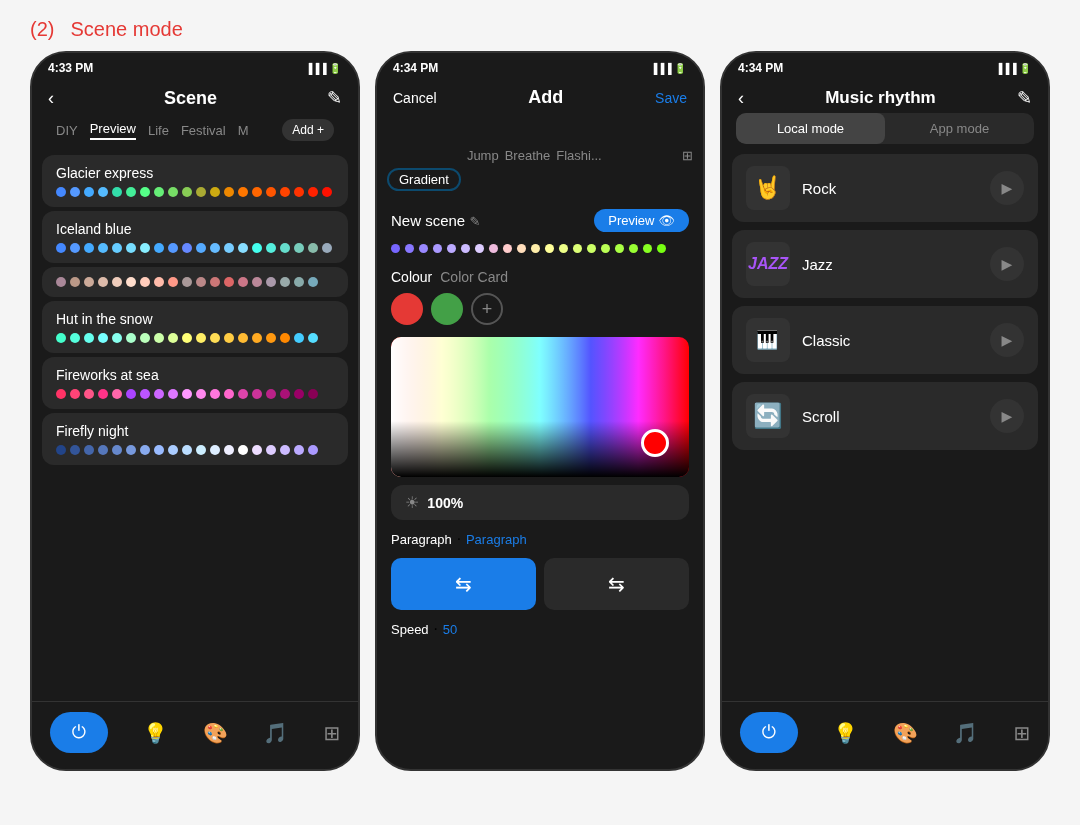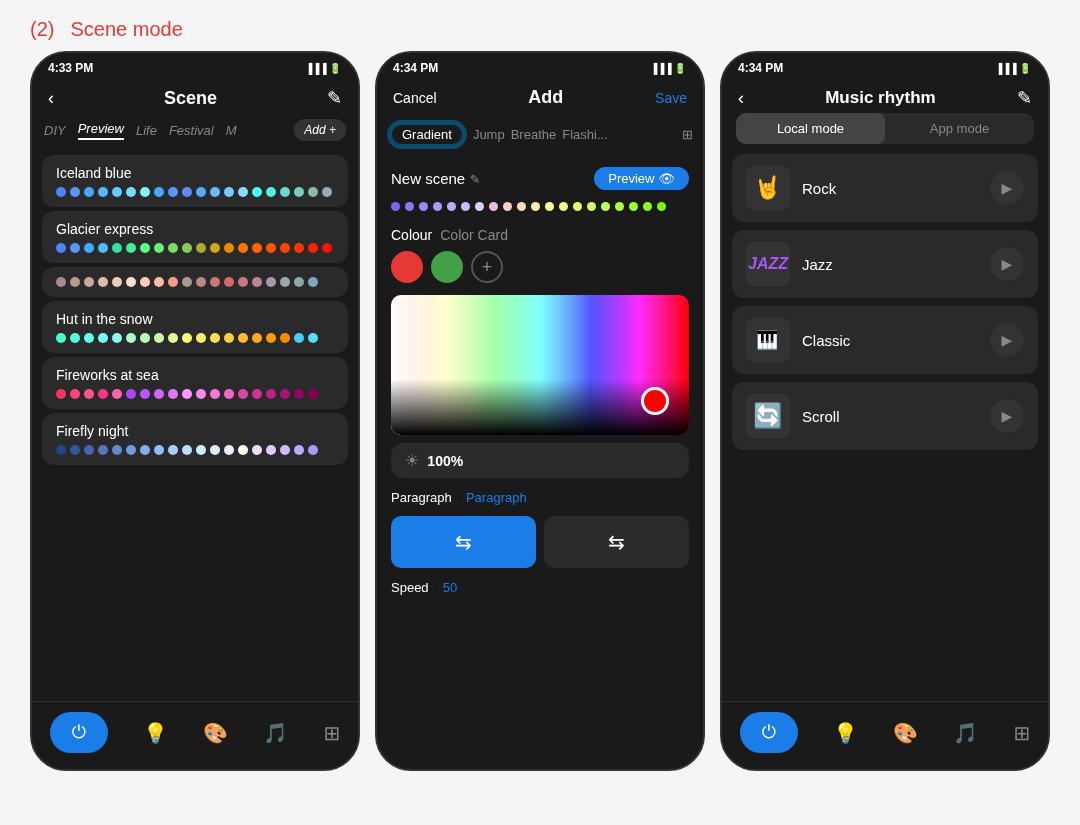--- a/index.html
+++ b/index.html
@@ -86,24 +86,23 @@
     }
     .nav-icon {
       color: #fff;
       font-size: 18px;
       cursor: pointer;
     }
 
     .tabs-row {
       display: flex;
       align-items: center;
-      padding: 6px 12px;
+      padding: 6px 24px;
       gap: 12px;
       background: #1a1a1a;
-      font-style: italic;
     }
     .tab-item {
       color: #888;
       font-size: 13px;
       cursor: pointer;
     }
     .tab-item.active {
       color: #fff;
       border-bottom: 2px solid #fff;
       padding-bottom: 2px;
@@ -212,23 +211,24 @@
       overflow-x: hidden;
     }
     .effect-tab {
       color: #888;
       font-size: 13px;
       cursor: pointer;
       white-space: nowrap;
     }
     .effect-tab.active {
       color: #fff;
-      border: 5px solid #0c4a6e;
+      border: 2px solid #0c4a6e;
       border-radius: 16px;
       padding: 2px 10px;
+      margin-top: 48px;
     }
 
     .scene-name-row {
       display: flex;
       align-items: center;
       justify-content: space-between;
       padding: 10px 14px 4px;
       background: #1a1a1a;
     }
     .scene-name-label {
@@ -514,20 +514,45 @@
     <div class="tabs-row">
       <span class="tab-item">DIY</span>
       <span class="tab-item active">Preview</span>
       <span class="tab-item">Life</span>
       <span class="tab-item">Festival</span>
       <span class="tab-item">M</span>
       <div class="add-btn">Add +</div>
     </div>
 
     <div class="scene-list">
+      <div class="scene-item">
+        <div class="scene-name">Glacier express</div>
+        <div class="dots-row">
+          <div class="dot" style="background:#4488ff"></div>
+          <div class="dot" style="background:#5599ff"></div>
+          <div class="dot" style="background:#44aaff"></div>
+          <div class="dot" style="background:#55bbff"></div>
+          <div class="dot" style="background:#33ddaa"></div>
+          <div class="dot" style="background:#44ee99"></div>
+          <div class="dot" style="background:#55ff88"></div>
+          <div class="dot" style="background:#66ee77"></div>
+          <div class="dot" style="background:#77dd66"></div>
+          <div class="dot" style="background:#88cc55"></div>
+          <div class="dot" style="background:#aaaa33"></div>
+          <div class="dot" style="background:#ccaa11"></div>
+          <div class="dot" style="background:#ee8800"></div>
+          <div class="dot" style="background:#ff7700"></div>
+          <div class="dot" style="background:#ff6600"></div>
+          <div class="dot" style="background:#ff5500"></div>
+          <div class="dot" style="background:#ff4400"></div>
+          <div class="dot" style="background:#ff3300"></div>
+          <div class="dot" style="background:#ff2200"></div>
+          <div class="dot" style="background:#ff1100"></div>
+        </div>
+      </div>
       <div class="scene-item">
         <div class="scene-name">Iceland blue</div>
         <div class="dots-row">
           <div class="dot" style="background:#4488ff"></div>
           <div class="dot" style="background:#5599ff"></div>
           <div class="dot" style="background:#44aaff"></div>
           <div class="dot" style="background:#55bbff"></div>
           <div class="dot" style="background:#66ccff"></div>
           <div class="dot" style="background:#77ddff"></div>
           <div class="dot" style="background:#88eeff"></div>
@@ -540,45 +565,20 @@
           <div class="dot" style="background:#88ddff"></div>
           <div class="dot" style="background:#44ffee"></div>
           <div class="dot" style="background:#55eedd"></div>
           <div class="dot" style="background:#66ddcc"></div>
           <div class="dot" style="background:#77ccbb"></div>
           <div class="dot" style="background:#88bbaa"></div>
           <div class="dot" style="background:#99aabb"></div>
         </div>
       </div>
       <div class="scene-item">
-        <div class="scene-name">Glacier express</div>
-        <div class="dots-row">
-          <div class="dot" style="background:#4488ff"></div>
-          <div class="dot" style="background:#5599ff"></div>
-          <div class="dot" style="background:#44aaff"></div>
-          <div class="dot" style="background:#55bbff"></div>
-          <div class="dot" style="background:#33ddaa"></div>
-          <div class="dot" style="background:#44ee99"></div>
-          <div class="dot" style="background:#55ff88"></div>
-          <div class="dot" style="background:#66ee77"></div>
-          <div class="dot" style="background:#77dd66"></div>
-          <div class="dot" style="background:#88cc55"></div>
-          <div class="dot" style="background:#aaaa33"></div>
-          <div class="dot" style="background:#ccaa11"></div>
-          <div class="dot" style="background:#ee8800"></div>
-          <div class="dot" style="background:#ff7700"></div>
-          <div class="dot" style="background:#ff6600"></div>
-          <div class="dot" style="background:#ff5500"></div>
-          <div class="dot" style="background:#ff4400"></div>
-          <div class="dot" style="background:#ff3300"></div>
-          <div class="dot" style="background:#ff2200"></div>
-          <div class="dot" style="background:#ff1100"></div>
-        </div>
-      </div>
-      <div class="scene-item">
         <div class="dots-row">
           <div class="dot" style="background:#aa8899"></div>
           <div class="dot" style="background:#bb9988"></div>
           <div class="dot" style="background:#ccaa99"></div>
           <div class="dot" style="background:#ddbbaa"></div>
           <div class="dot" style="background:#eeccbb"></div>
           <div class="dot" style="background:#ffddcc"></div>
           <div class="dot" style="background:#ffccbb"></div>
           <div class="dot" style="background:#ffbbaa"></div>
           <div class="dot" style="background:#ff9988"></div>

